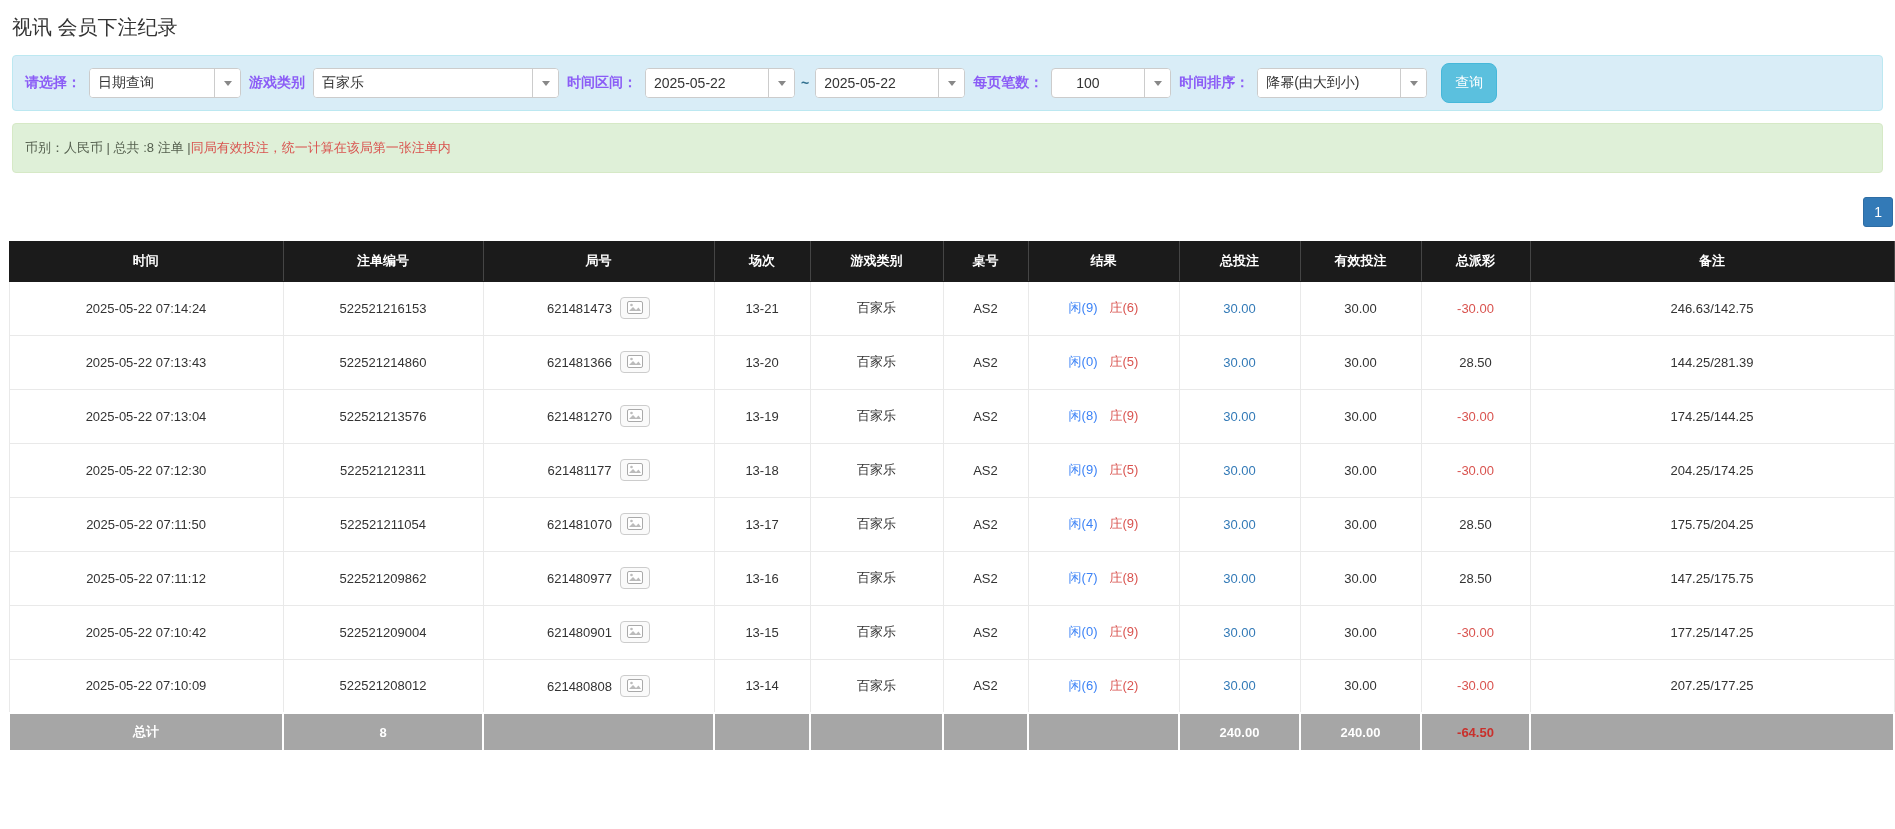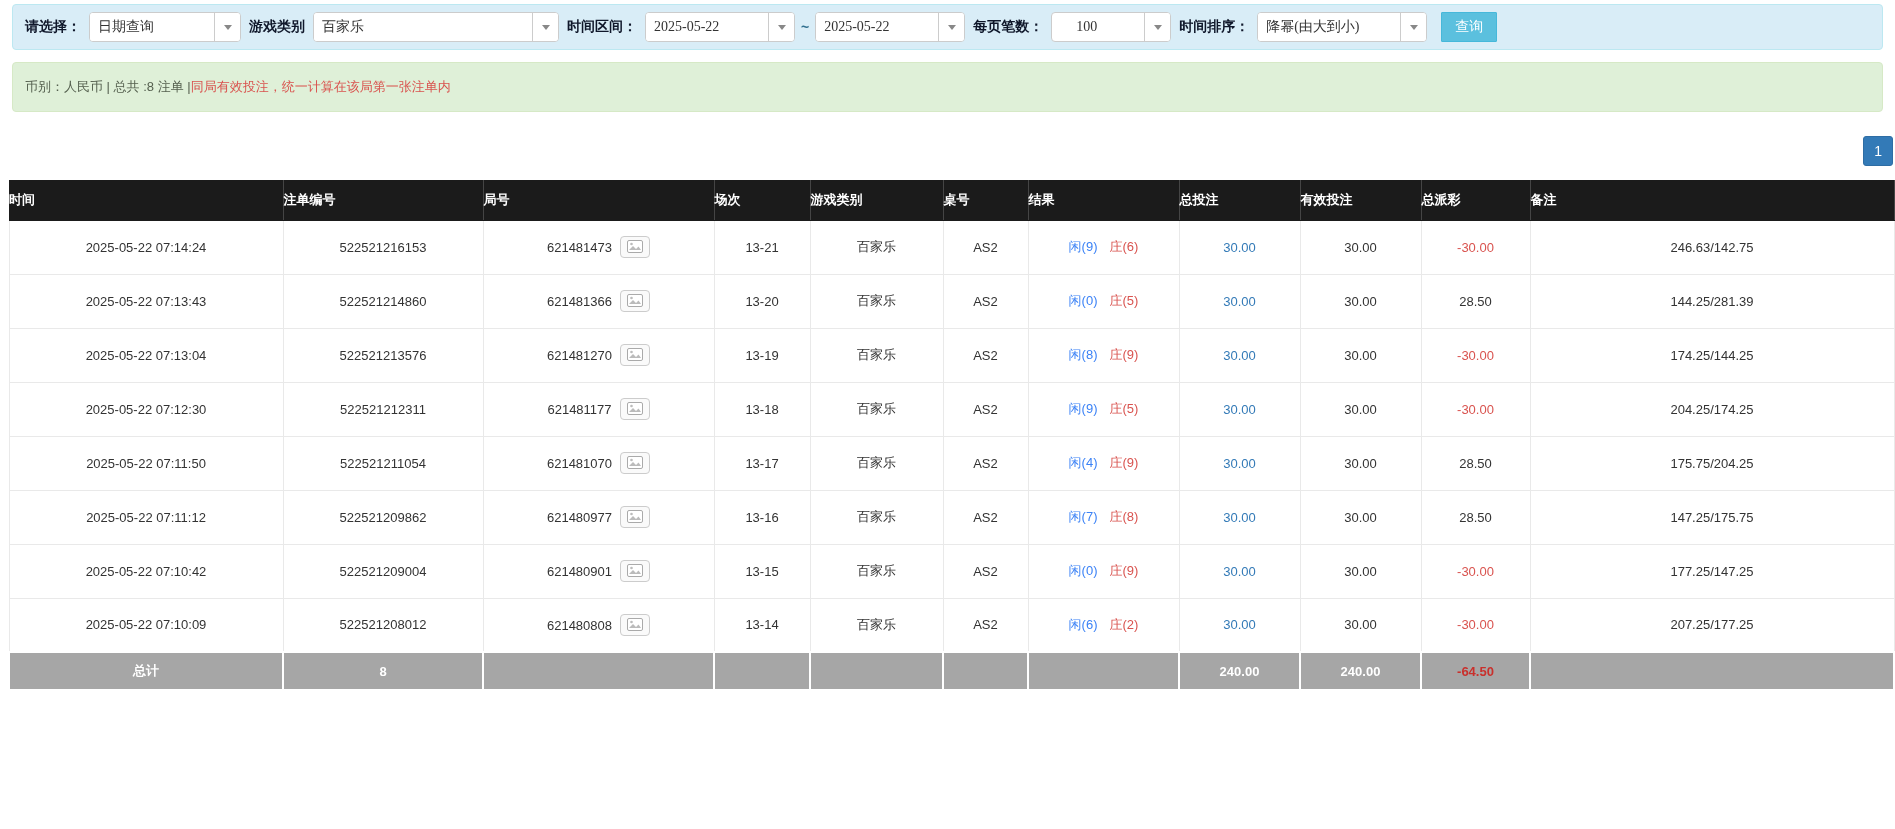--- a/index.html
+++ b/index.html
@@ -5,62 +5,63 @@
   *{box-sizing:border-box;margin:0;padding:0}
   html,body{background:#fff}
   body{font-family:"Liberation Sans","DejaVu Sans",sans-serif;color:#333;font-size:14px}
   .page{width:1895px;min-height:829px}
 
   .page-title{font-size:20px;font-weight:500;color:#333;padding:14px 12px 10px}
 
   
   .filter-bar{margin:4px 12px 0;background:#d9edf7;border:1px solid #bce8f1;border-radius:4px;
     padding:7px 10px;display:flex;align-items:center;white-space:nowrap}
-  .flabel{color:#0f172a;font-weight:bold;font-size:14px;margin:0 8px 0 8px}
+  .flabel{color:#8b5cf6;font-weight:bold;font-size:14px;margin:0 8px 0 8px}
   .flabel.first{margin-left:2px}
   .combo{display:inline-flex;align-items:stretch;background:#fff;border:1px solid #ccc;border-radius:4px;overflow:hidden;height:30px}
-  .combo input{border:0;outline:none;padding:0 8px;font-size:14px;color:#333;font-family:Liberation Serif, serif;background:#fff}
+  .combo input{border:0;outline:none;padding:0 8px;font-size:14px;color:#333;font-family:Liberation Sans, sans-serif;background:#fff}
   .caret-btn{width:26px;border-left:1px solid #ccc;background:#fff;display:flex;align-items:center;justify-content:center;color:#888;cursor:pointer}
   .caret{width:0;height:0;border-left:4px solid transparent;border-right:4px solid transparent;border-top:5px solid #888}
   .tilde{color:#31708f;font-weight:bold;margin:0 6px}
-  .search-btn{background:#5bc0de;border:1px solid #46b8da;color:#fff;border-radius:1px;height:30px;
+  .search-btn{background:#5bc0de;border:1px solid #46b8da;color:#fff;border-radius:8px;height:40px;
     padding:0 13px;font-size:14px;cursor:pointer;margin-left:14px}
 
   
   .summary-bar{margin:12px 12px 0;background:#dff0d8;border:1px solid #d6e9c6;border-radius:4px;
     padding:15px 12px;display:flex;justify-content:flex-start;align-items:center;font-size:13px}
   .summary-left{color:#55604f}
   .summary-right{color:#d9534f}
 
   
   .pagination{display:flex;justify-content:flex-end;margin:24px 2px 14px}
   .page-btn{background:#337ab7;border:1px solid #2e6da4;color:#fff;min-width:28px;height:30px;
     padding:0 10px;border-radius:3px;font-size:14px;cursor:pointer}
 
   
   table{border-collapse:collapse;width:calc(100% - 8px);margin-left:8px;table-layout:fixed;font-size:13px}
-  thead th{background:#1b1b1b;color:#fff;font-weight:bold;height:40px;text-align:left;
+  thead th{background:#1b1b1b;color:#fff;font-weight:bold;height:40px;text-align:center;
     border-right:1px solid #454545;border-bottom:1px solid #1b1b1b}
   tbody td{background:#fff;border:1px solid #e9e9e9;height:54px;text-align:center;color:#333;vertical-align:middle}
   .link-blue{color:#337ab7;cursor:pointer}
   .res-p{color:#3b82f6;margin-right:12px}
   .res-b{color:#d9534f}
   .neg{color:#d9534f}
   .img-btn{background:#fafafa;border:1px solid #ccc;border-radius:4px;padding:3px 6px 1px;margin-left:8px;
     cursor:pointer;vertical-align:middle}
   .round-num{vertical-align:middle}
 
   tr.foot td{background:#a6a6a6;color:#fff;font-weight:bold;border:2px solid #fff;height:38px;font-size:13px}
   tr.foot td.neg{color:#c9302c}
 </style>
 </head>
 <body>
 
 <div class="page">
 
+  <div class="page-title">视讯 会员下注纪录</div>
 
   <div class="filter-bar">
     <span class="flabel first">请选择：</span>
     <span class="combo">
       <input style="width: 124px;" value="日期查询">
       <span class="caret-btn">
           <span class="caret"></span>
         </span>
     </span>
 

